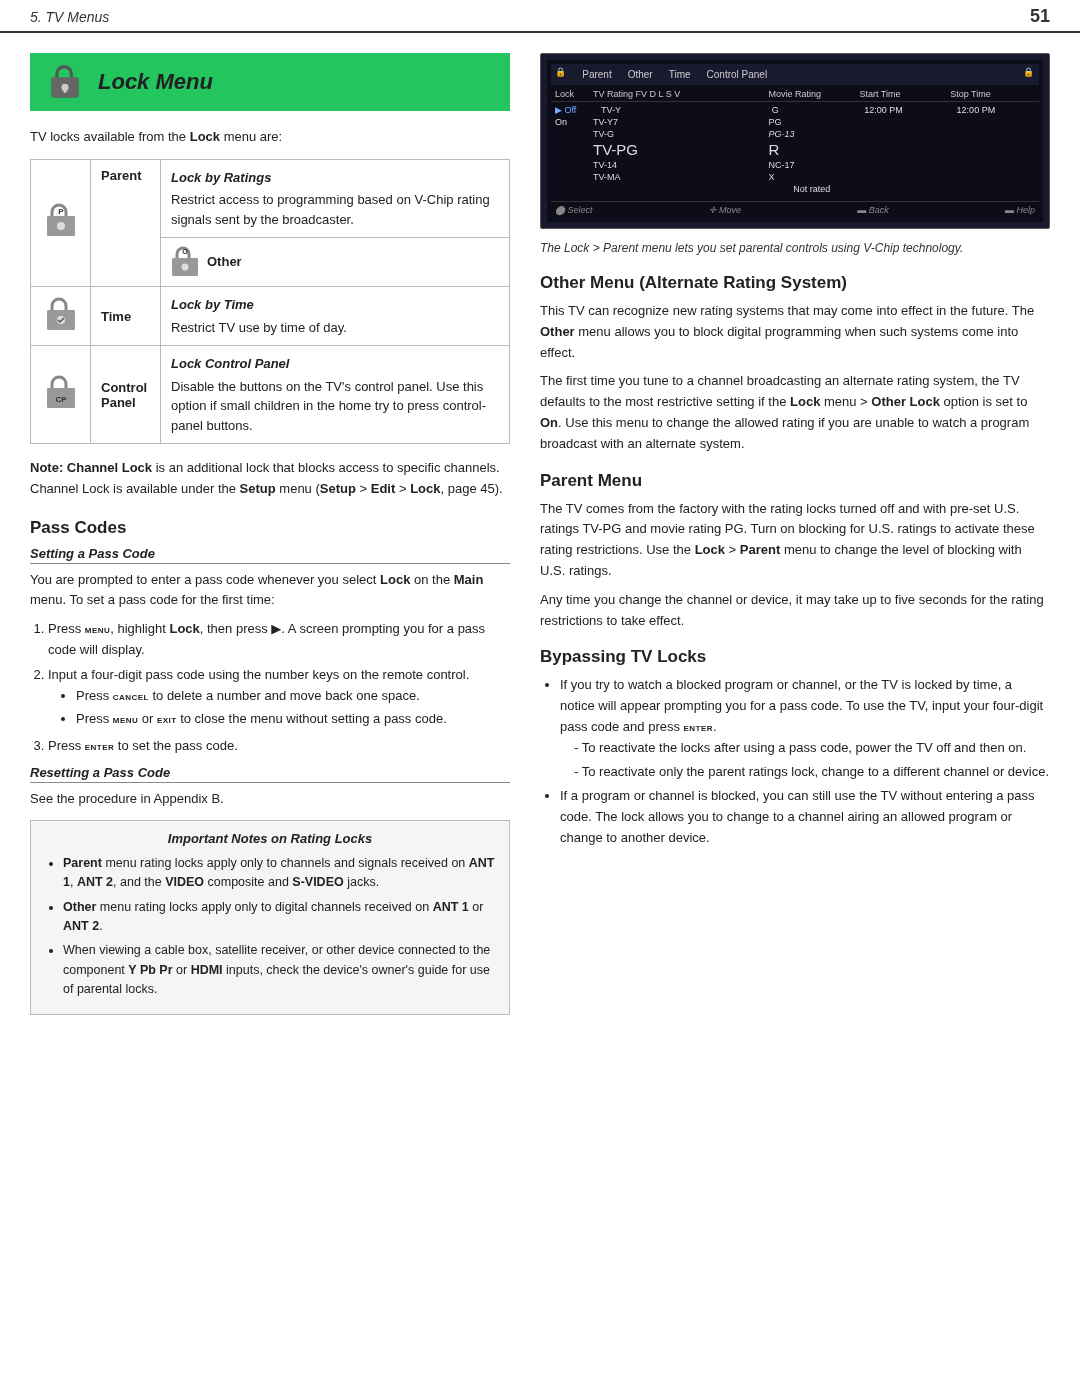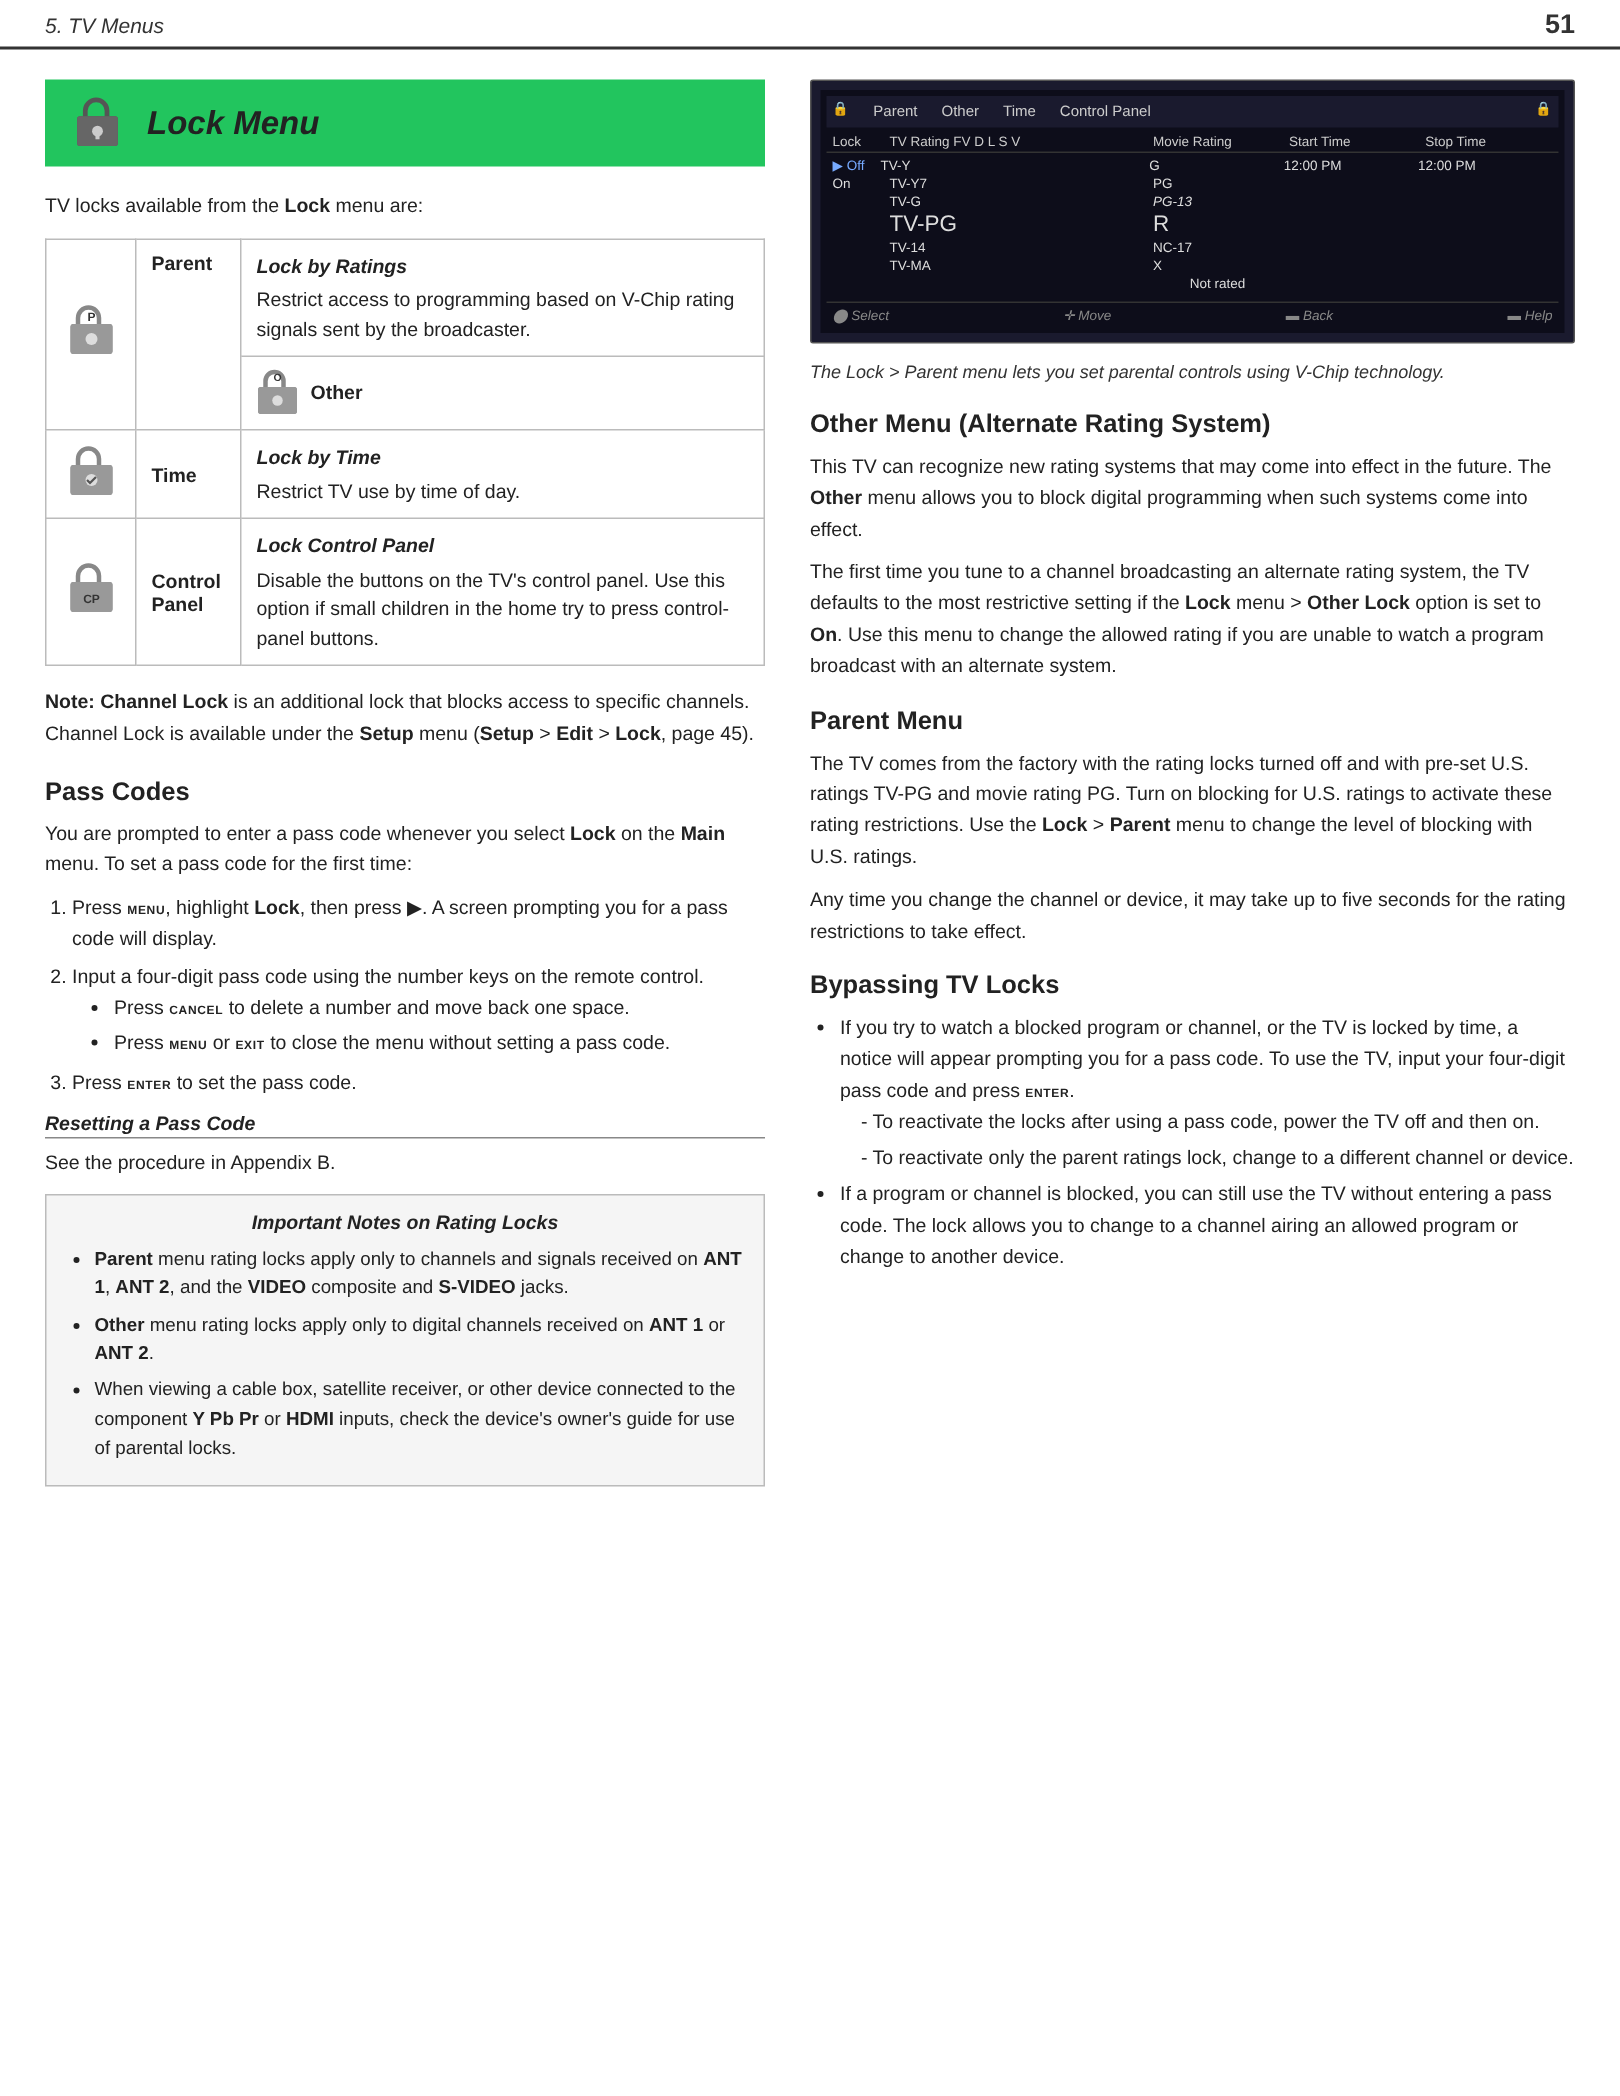--- a/index.html
+++ b/index.html
@@ -371,20 +371,21 @@
     </table>
 
     <div class="note-box">
       <strong>Note:</strong>
       <span> <strong>Channel Lock</strong> is an additional lock that blocks access to specific channels. Channel Lock is available under the <strong>Setup</strong> menu (<strong>Setup</strong> &gt; <strong>Edit</strong> &gt; <strong>Lock</strong>, page 45).</span>
     </div>
 
     <div class="right-section">
       <h2 class="section-h2">Pass Codes</h2>
 
+      <div class="subsection-title">Setting a Pass Code</div>
       <p class="body-text">
         You are prompted to enter a pass code whenever you select <strong>Lock</strong> on the <strong>Main</strong> menu.  To set a pass code for the first time:
       </p>
       <ol class="steps">
         <li>
           Press <span class="kbd">menu</span>, highlight <strong>Lock</strong>, then press ▶.  A screen prompting you for a pass code will display.
         </li>
         <li>
           Input a four-digit pass code using the number keys on the remote control.
           <ul class="bullets">
@@ -435,21 +436,21 @@
 
         <div style="display:flex; font-size:9px; color:#ccc; border-bottom:1px solid #333; padding:2px 4px; gap:6px;">
           <div style="width:32px;">Lock</div>
           <div style="flex:2;">TV Rating FV D L S V</div>
           <div style="flex:1;">Movie Rating</div>
           <div style="flex:1;">Start Time</div>
           <div style="flex:1;">Stop Time</div>
         </div>
 
         <div style="padding:2px 4px;">
-          <div style="display:flex; gap:0; padding:1px 0; font-size:9px; color:#ddd;">
+          <div style="display:flex; gap:14px; padding:1px 0; font-size:9px; color:#ddd;">
             <div style="width:32px; color:#7af;">▶ Off</div>
             <div style="flex:2;">TV-Y</div>
             <div style="flex:1;">G</div>
             <div style="flex:1;">12:00 PM</div>
             <div style="flex:1;">12:00 PM</div>
           </div>
           <div style="display:flex; gap:6px; padding:1px 0; font-size:9px; color:#ddd;">
             <div style="width:32px;">On</div>
             <div style="flex:2;">TV-Y7</div>
             <div style="flex:1;">PG</div>

